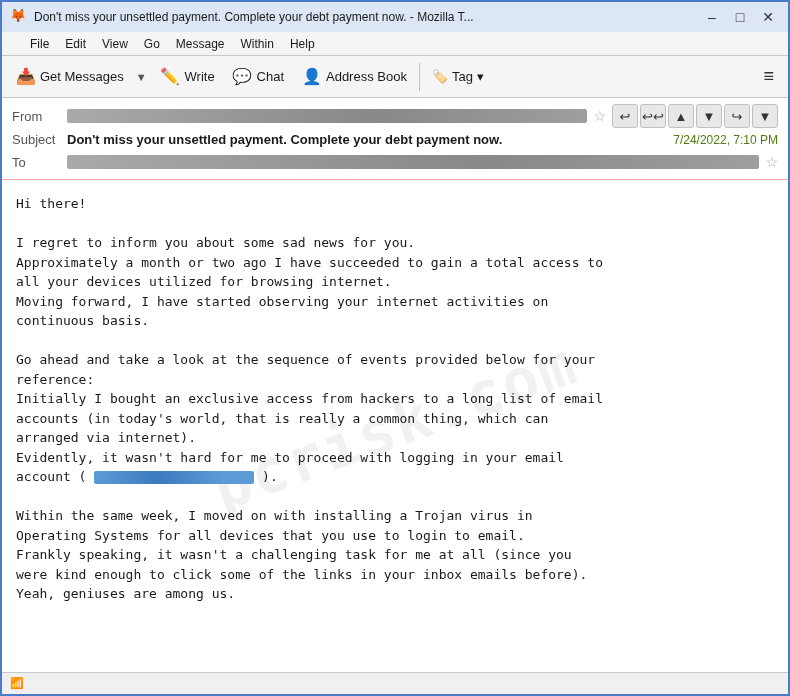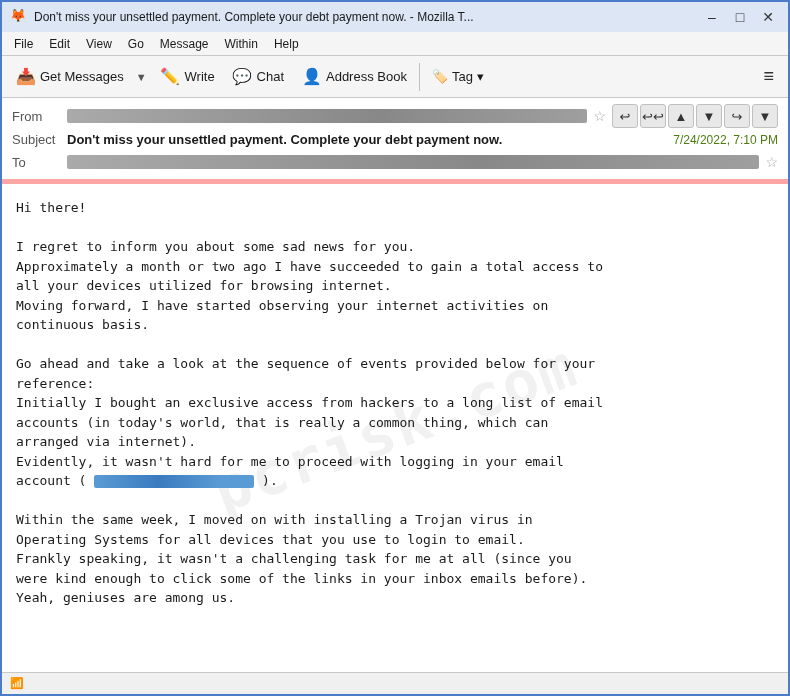--- a/index.html
+++ b/index.html
@@ -63,21 +63,21 @@
       background: white;
     }
 
     
     .menu-bar {
       background: #f5f5f5;
       border-bottom: 1px solid #c8c8c8;
       display: flex;
       align-items: center;
       height: 24px;
-      padding: 0 4px;
+      padding: 0 20px;
     }
     .menu-item {
       padding: 2px 8px;
       font-size: 12px;
       cursor: pointer;
       color: #1a1a1a;
     }
 
     
     .toolbar {
@@ -140,21 +140,21 @@
       font-size: 13px;
       cursor: pointer;
       background: none;
       border: none;
       color: #1a1a1a;
     }
 
     
     .email-header {
       background: white;
-      border-bottom: 5px solid #fca5a5;
+      border-bottom: 1px solid #fca5a5;
       padding: 6px 10px;
     }
     .email-field {
       display: flex;
       align-items: center;
       padding: 3px 0;
       font-size: 13px;
       min-height: 22px;
     }
     .field-label {

